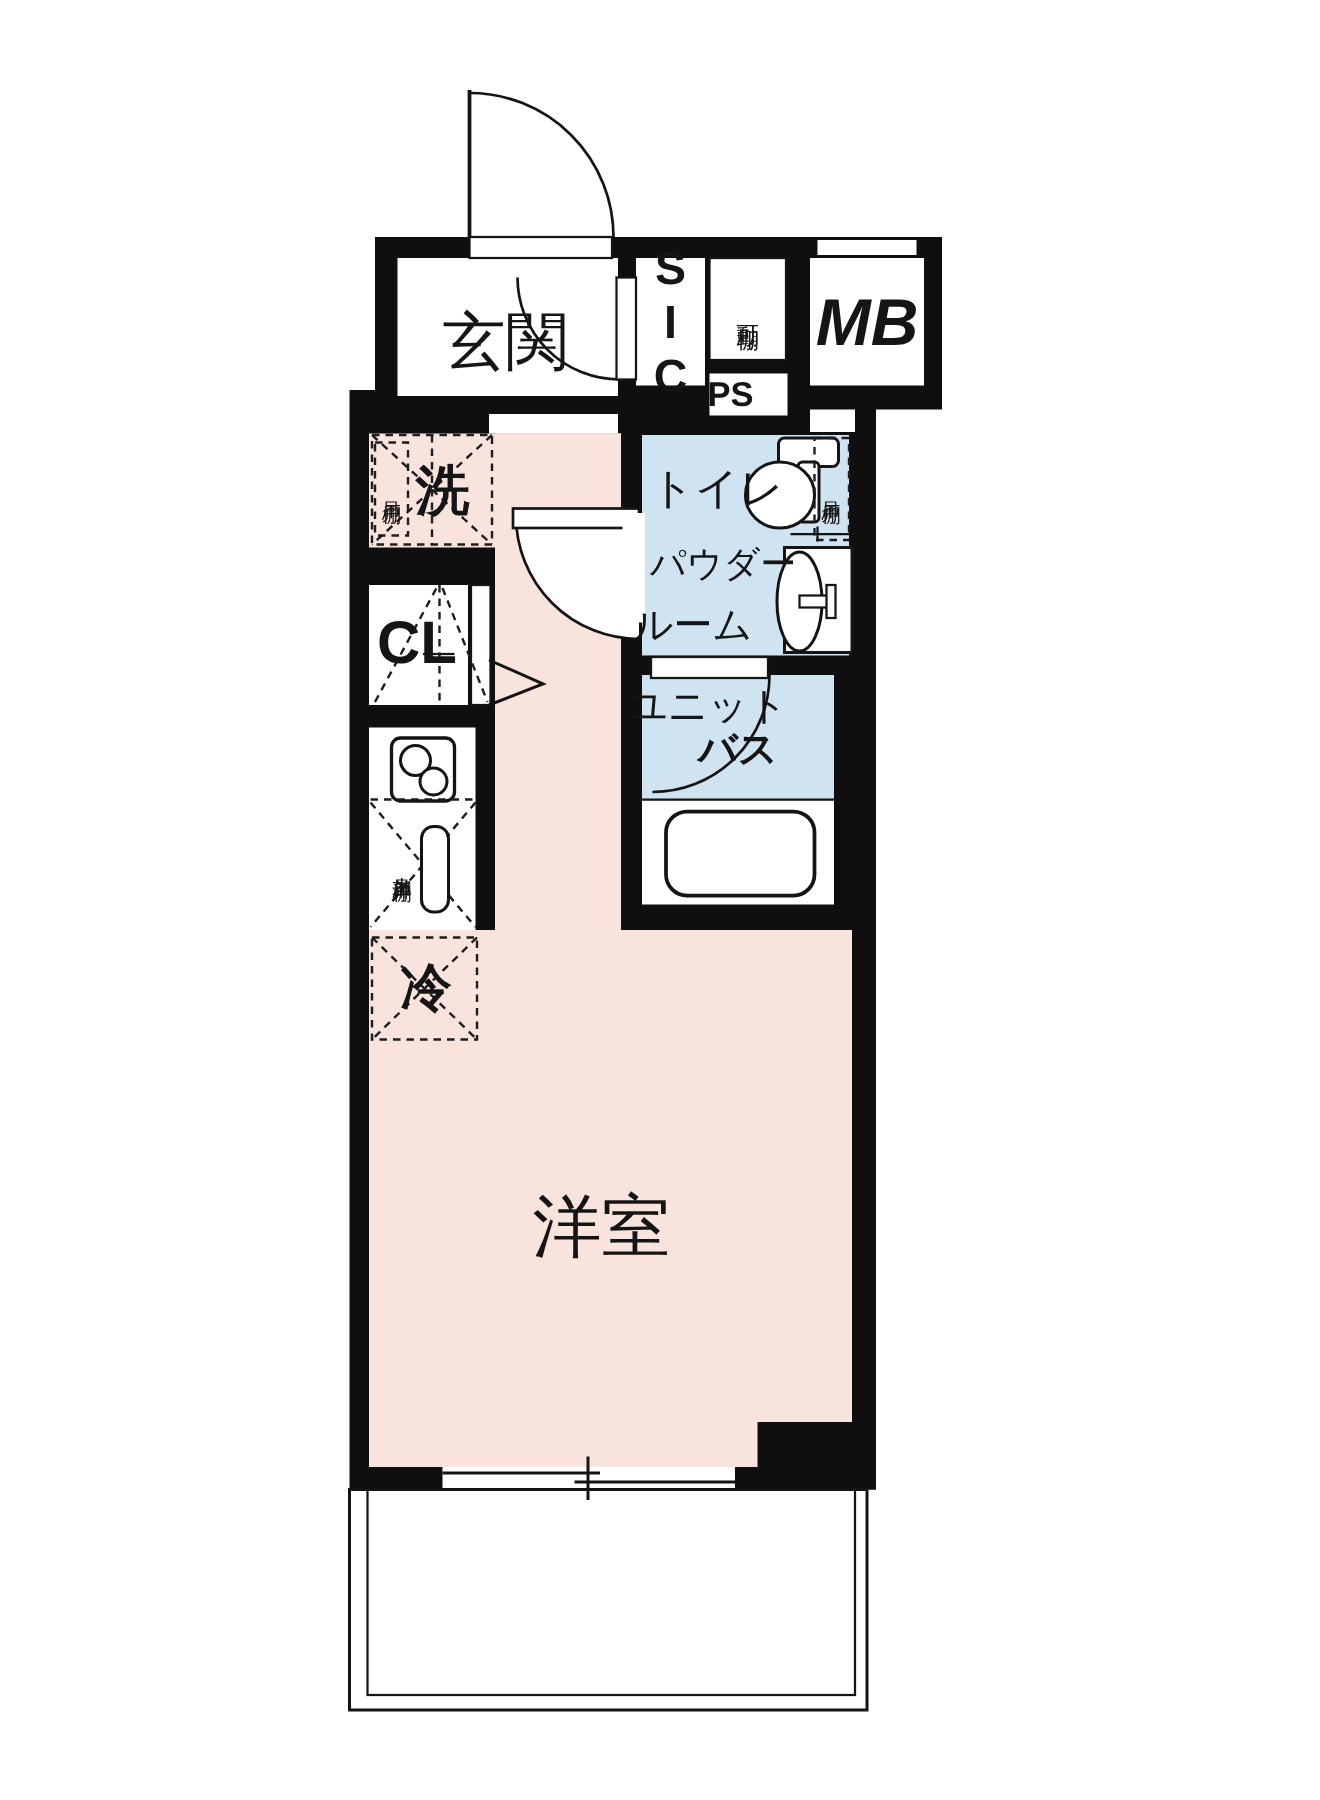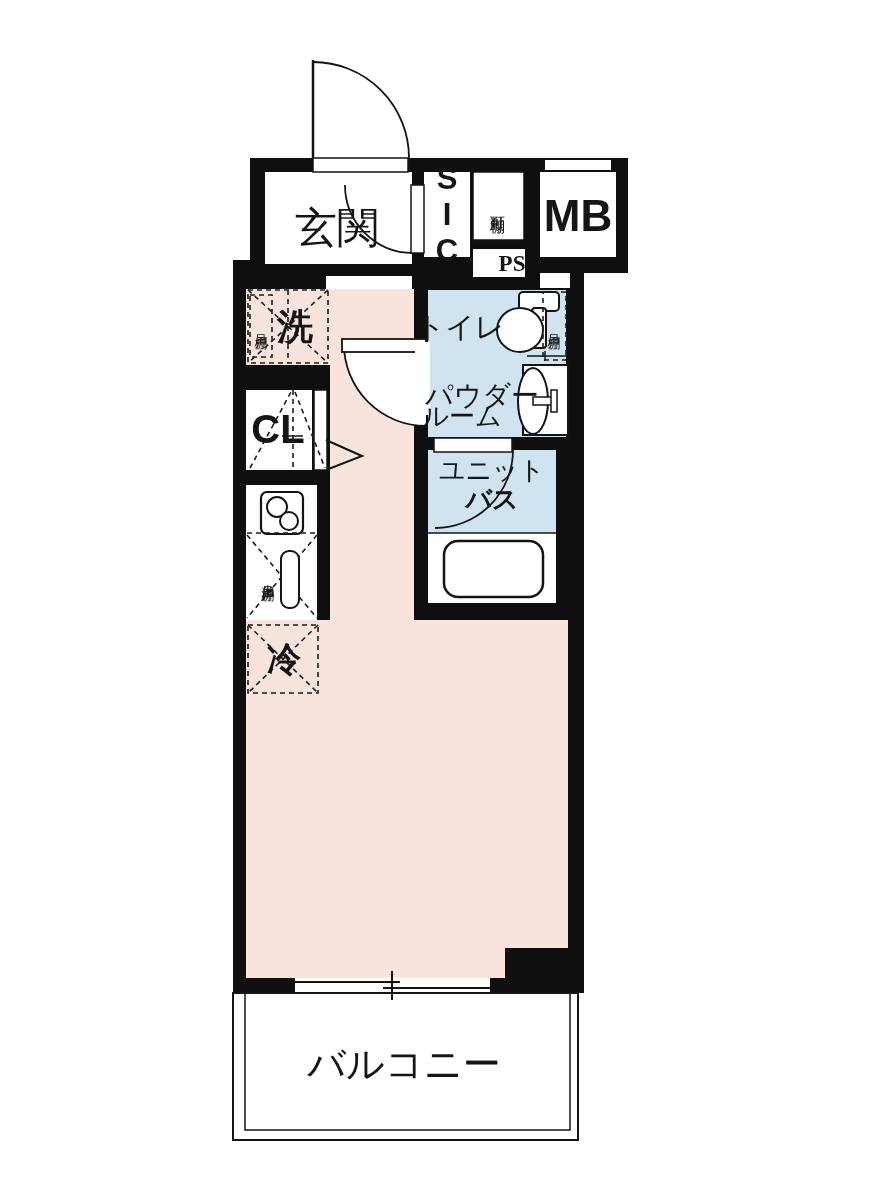--- a/index.html
+++ b/index.html
@@ -147,35 +147,35 @@
     </g>
     <g>
       <rect class="ln" x="233" y="993" width="345" height="147" stroke-width="2"></rect>
       <rect class="ln" x="245" y="993" width="325" height="137" stroke-width="1.5"></rect>
     </g>
   </svg>
 
   <div class="label" style="left:337px;top:228px;font-size:42px;">玄関</div>
   <div class="label v lat" style="left:447px;top:215px;font-size:31px;font-weight:700;">SIC</div>
   <div class="label v" style="left:498px;top:206px;font-size:15px;">可動棚</div>
-  <div class="label lat" style="left:578px;top:216px;font-size:44px;">MB</div>
-  <div class="label lat" style="left:512px;top:263px;font-size:23px;font-family:Liberation Serif, serif;">PS</div>
+  <div class="label lat" style="left:578px;top:216px;font-size:44px;font-style:italic;">MB</div>
+  <div class="label lat" style="left:487px;top:263px;font-size:23px;">PS</div>
 
   <div class="label" style="left:295px;top:327px;font-size:36px;font-weight:600;">洗</div>
   <div class="label v" style="left:261px;top:326px;font-size:13px;">吊戸棚</div>
 
-  <div class="label" style="left:460px;top:327px;font-size:29px;">トイレ</div>
+  <div class="label" style="left:478px;top:327px;font-size:29px;">トイレ</div>
   <div class="label v" style="left:554px;top:326px;font-size:13px;">吊戸棚</div>
 
-  <div class="label" style="left:482px;top:396px;font-size:28px;">パウダー</div>
+  <div class="label" style="left:482px;top:377px;font-size:24px;">パウダー</div>
   <div class="label" style="left:462px;top:416px;font-size:26px;">ルーム</div>
 
   <div class="label lat" style="left:278px;top:429px;font-size:40px;text-align:center;">CL</div>
 
-  <div class="label" style="left:492px;top:470px;font-size:26px;">ユニット</div>
+  <div class="label" style="left:472px;top:470px;font-size:26px;">ユニット</div>
   <div class="label" style="left:492px;top:499px;font-size:26px;font-weight:bold;">バス</div>
 
   <div class="label v" style="left:268px;top:577px;font-size:13px;">上部吊戸棚</div>
   <div class="label" style="left:284px;top:659px;font-size:34px;font-weight:600;">冷</div>
 
-  <div class="label" style="left:404px;top:1064px;font-size:38px;">バルコニー</div>
+  <div class="label" style="left:401px;top:817px;font-size:46px;">洋室</div>
 
 </div>
 
 </body></html>

